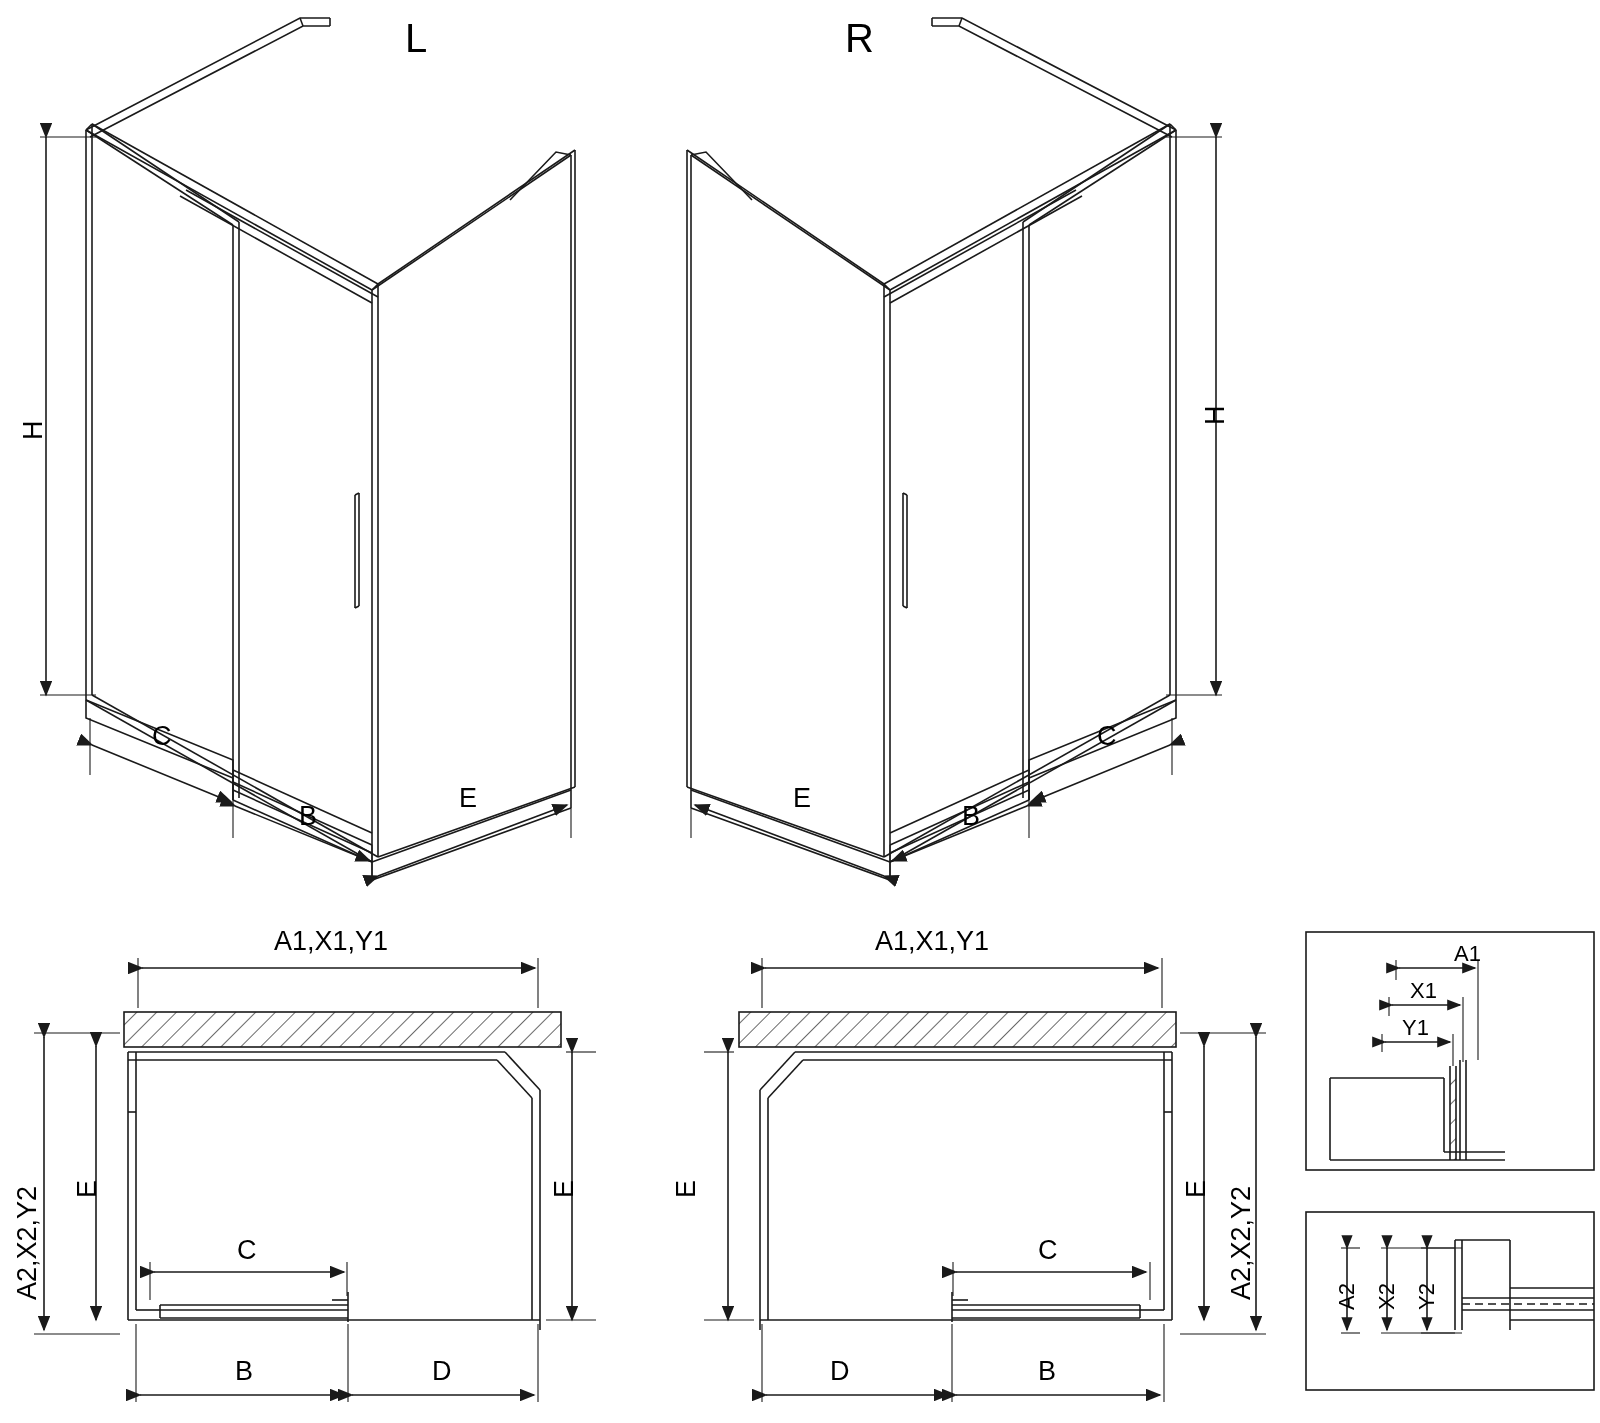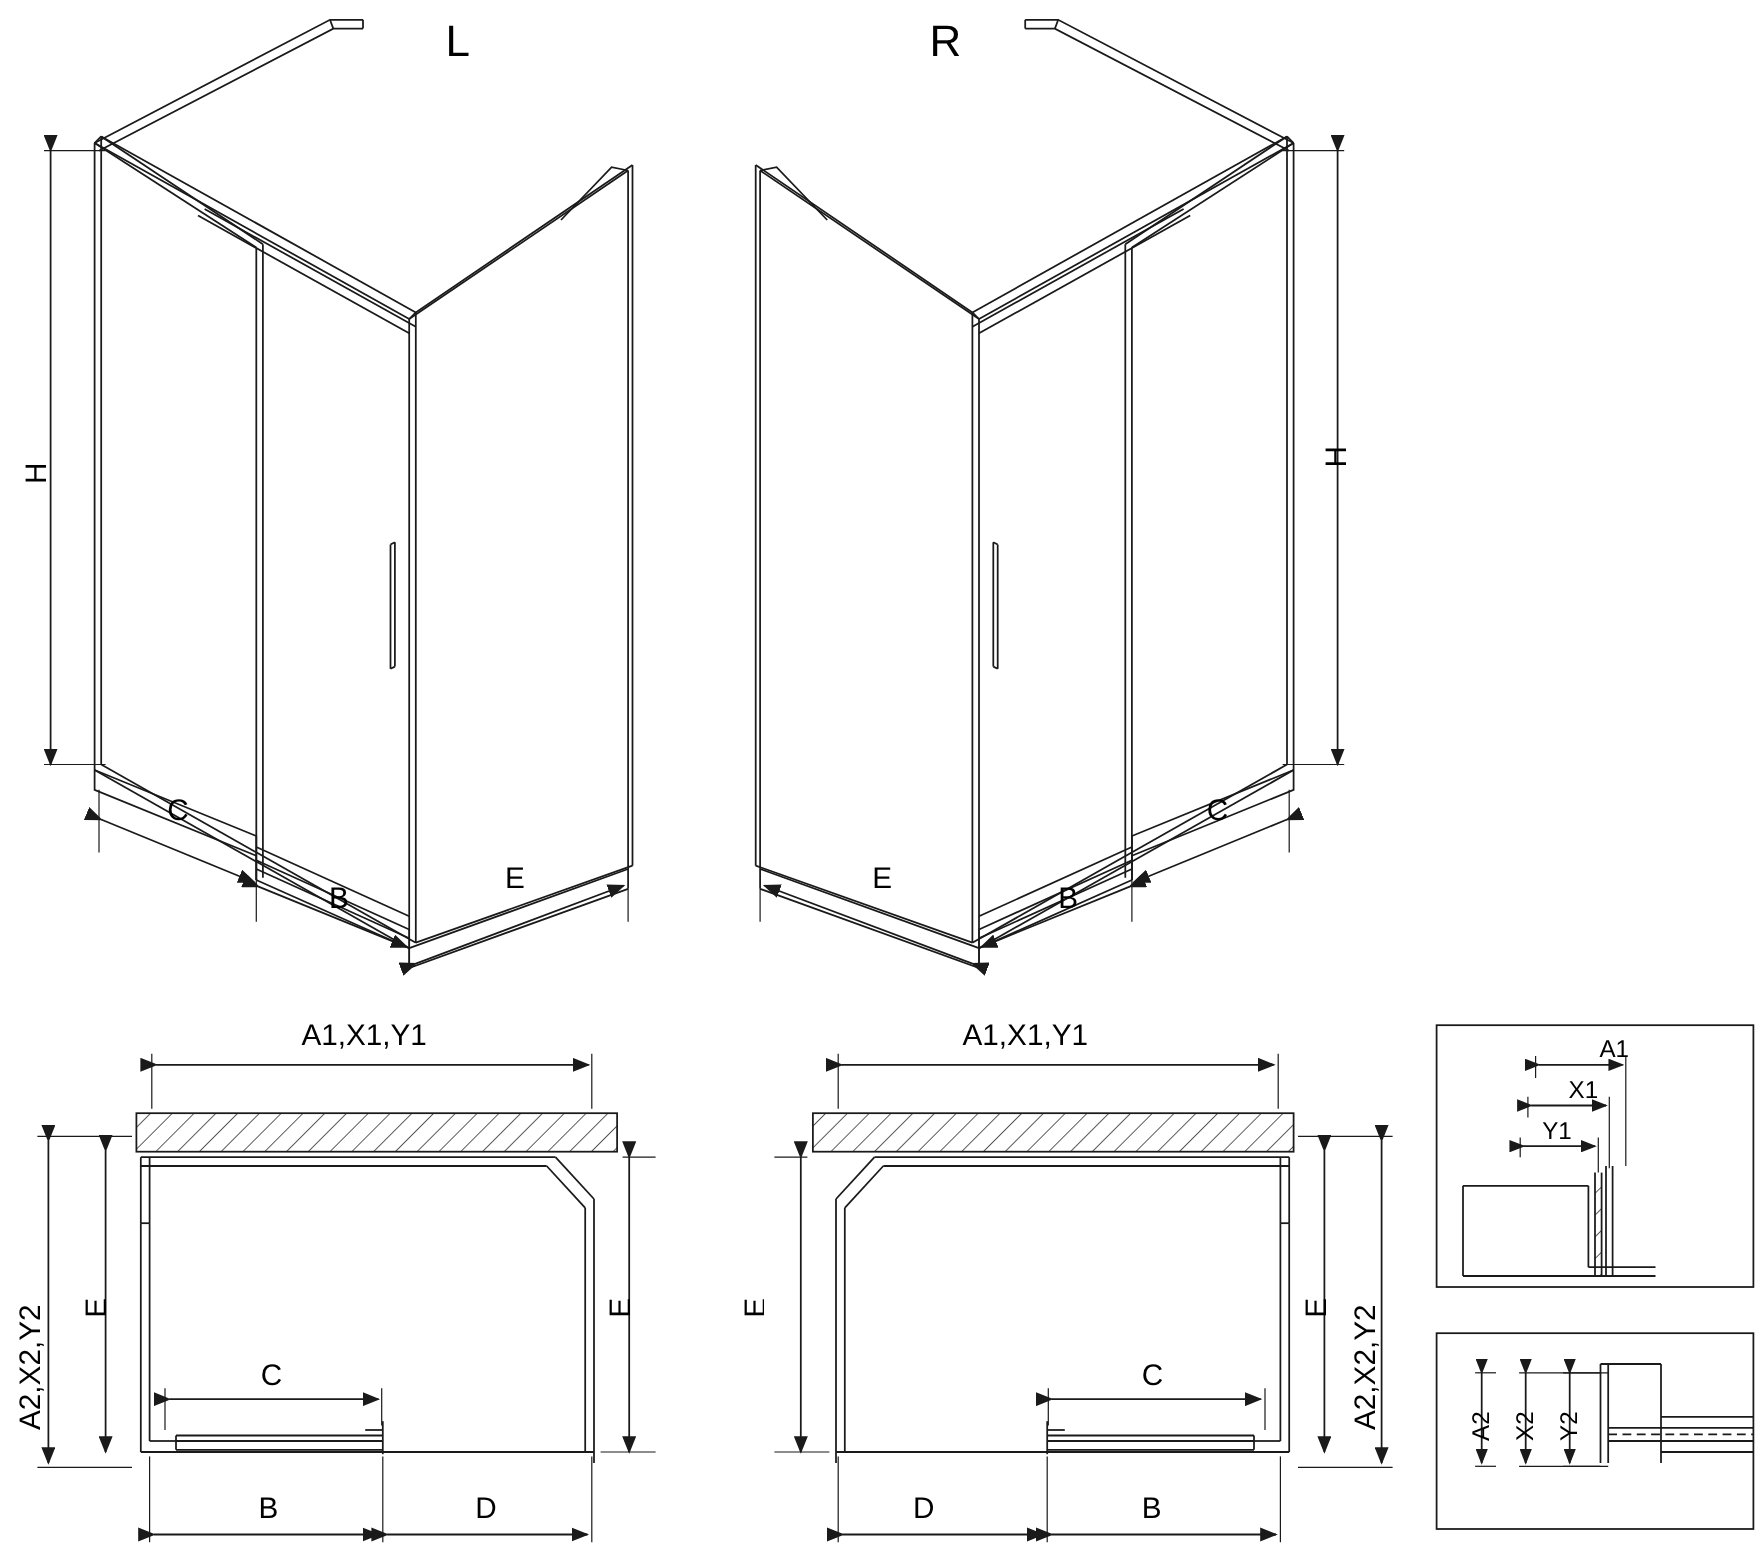--- a/index.html
+++ b/index.html
@@ -318,20 +318,20 @@
 
 <div class="lbl mid" style="left:875px;top:928px;">A1,X1,Y1</div>
 <div class="lbl mid rot90" style="left:1228px;top:1300px;">A2,X2,Y2</div>
 <div class="lbl mid rot90" style="left:673px;top:1198px;">E</div>
 <div class="lbl mid rot90" style="left:1183px;top:1198px;">E</div>
 <div class="lbl mid" style="left:1038px;top:1237px;">C</div>
 <div class="lbl mid" style="left:1038px;top:1358px;">B</div>
 <div class="lbl mid" style="left:830px;top:1358px;">D</div>
 
 <div class="lbl sm" style="left:1454px;top:943px;">A1</div>
-<div class="lbl sm" style="left:1410px;top:980px;margin-left:16px;">X1</div>
+<div class="lbl sm" style="left:1410px;top:980px;">X1</div>
 <div class="lbl sm" style="left:1402px;top:1017px;">Y1</div>
 
 <div class="lbl sm rot90" style="left:1336px;top:1310px;">A2</div>
 <div class="lbl sm rot90" style="left:1376px;top:1310px;">X2</div>
 <div class="lbl sm rot90" style="left:1416px;top:1310px;">Y2</div>
 
 </div>
 
 </body></html>

